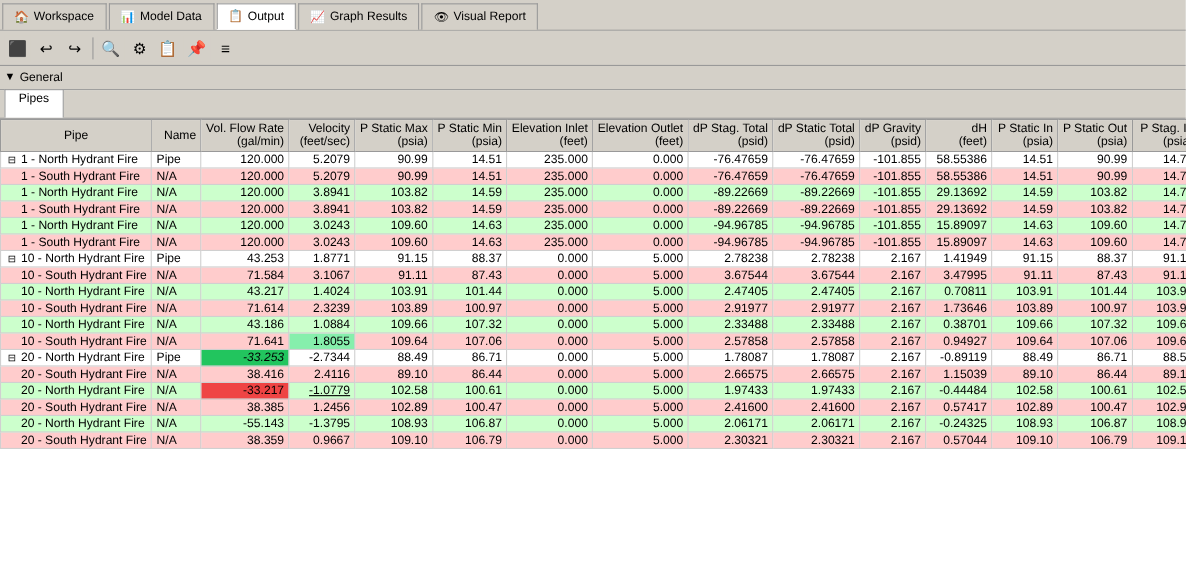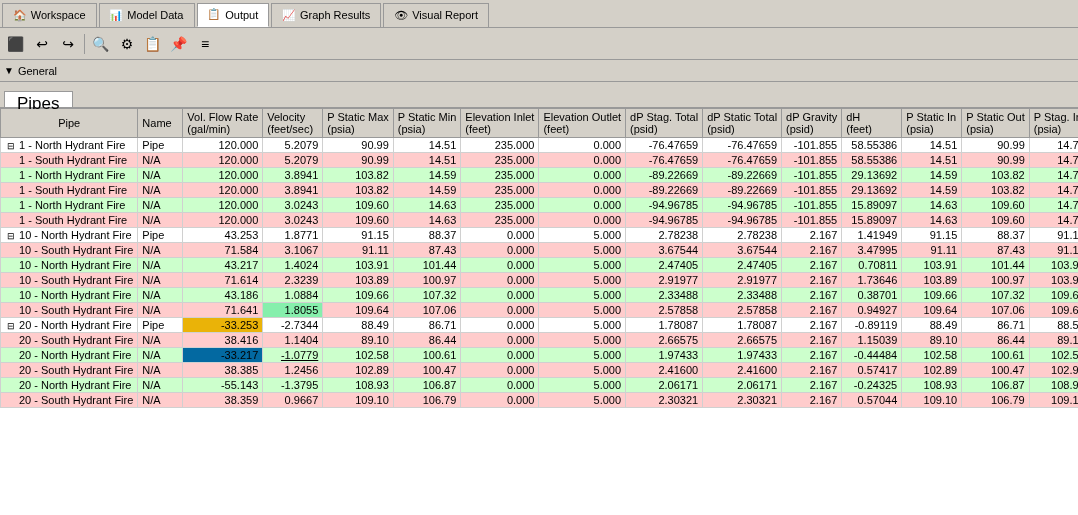--- a/index.html
+++ b/index.html
@@ -74,46 +74,46 @@
     .sub-tab-bar {
       display: flex;
       align-items: flex-end;
       background: #d4d0c8;
       border-bottom: 1px solid #999;
       height: 26px;
       padding: 2px 4px 0;
     }
     .sub-tab {
       padding: 2px 12px;
-      height: 16px;
+      height: 26px;
       background: #ffffff;
       border: 1px solid #999;
       border-bottom: none;
       cursor: pointer;
-      font-size: 17px;
+      font-size: 11px;
     }
 
     
     .table-container {
       overflow: auto;
       height: calc(515px - 28px - 32px - 22px - 26px);
       background: white;
     }
 
     table {
       border-collapse: collapse;
       font-size: 11px;
       white-space: nowrap;
     }
     
     thead th {
       background: #d4d0c8;
       border: 1px solid #999;
       padding: 2px 4px;
-      text-align: left;
+      text-align: right;
       font-weight: normal;
       vertical-align: middle;
       position: sticky;
       top: 0;
       z-index: 2;
       min-width: 60px;
     }
     thead th.pipe-col { min-width: 130px; text-align: center; }
     thead th.name-col { min-width: 45px; }
 
@@ -404,55 +404,55 @@
           <td style="background: rgb(255, 204, 204);">2.57858</td>
           <td style="background: rgb(255, 204, 204);">2.167</td>
           <td style="background: rgb(255, 204, 204);">0.94927</td>
           <td style="background: rgb(255, 204, 204);">109.64</td>
           <td style="background: rgb(255, 204, 204);">107.06</td>
           <td style="background: rgb(255, 204, 204);">109.66</td>
         </tr>
         <tr>
           <td class="pipe-name text-left" style="background: rgb(255, 255, 255);"><span class="expand-icon">⊟ </span>20 - North Hydrant Fire</td>
           <td class="text-left" style="background: rgb(255, 255, 255);">Pipe</td>
-          <td style="background: #eab308;">-33.253</td>
+          <td style="background: #22c55e; font-style: italic;">-33.253</td>
           <td style="background: rgb(255, 255, 255);">-2.7344</td>
           <td style="background: rgb(255, 255, 255);">88.49</td>
           <td style="background: rgb(255, 255, 255);">86.71</td>
           <td style="background: rgb(255, 255, 255);">0.000</td>
           <td style="background: rgb(255, 255, 255);">5.000</td>
           <td style="background: rgb(255, 255, 255);">1.78087</td>
           <td style="background: rgb(255, 255, 255);">1.78087</td>
           <td style="background: rgb(255, 255, 255);">2.167</td>
           <td style="background: rgb(255, 255, 255);">-0.89119</td>
           <td style="background: rgb(255, 255, 255);">88.49</td>
           <td style="background: rgb(255, 255, 255);">86.71</td>
           <td style="background: rgb(255, 255, 255);">88.50</td>
         </tr>
         <tr>
           <td class="pipe-name text-left" style="background: rgb(255, 204, 204); padding-left: 18px;">20 - South Hydrant Fire</td>
           <td class="text-left" style="background: rgb(255, 204, 204);">N/A</td>
           <td style="background: rgb(255, 204, 204);">38.416</td>
-          <td style="background: rgb(255, 204, 204);">1.1404</td>
+          <td style="background: rgb(255, 204, 204);">2.4116</td>
           <td style="background: rgb(255, 204, 204);">89.10</td>
           <td style="background: rgb(255, 204, 204);">86.44</td>
           <td style="background: rgb(255, 204, 204);">0.000</td>
           <td style="background: rgb(255, 204, 204);">5.000</td>
           <td style="background: rgb(255, 204, 204);">2.66575</td>
           <td style="background: rgb(255, 204, 204);">2.66575</td>
           <td style="background: rgb(255, 204, 204);">2.167</td>
           <td style="background: rgb(255, 204, 204);">1.15039</td>
           <td style="background: rgb(255, 204, 204);">89.10</td>
           <td style="background: rgb(255, 204, 204);">86.44</td>
           <td style="background: rgb(255, 204, 204);">89.12</td>
         </tr>
         <tr>
           <td class="pipe-name text-left" style="background: rgb(204, 255, 204); padding-left: 18px;">20 - North Hydrant Fire</td>
           <td class="text-left" style="background: rgb(204, 255, 204);">N/A</td>
-          <td style="background: #0369a1; margin-top: 20px;">-33.217</td>
+          <td style="background: #ef4444; margin-top: 20px;">-33.217</td>
           <td style="background: rgb(204, 255, 204); text-decoration: underline;">-1.0779</td>
           <td style="background: rgb(204, 255, 204);">102.58</td>
           <td style="background: rgb(204, 255, 204);">100.61</td>
           <td style="background: rgb(204, 255, 204);">0.000</td>
           <td style="background: rgb(204, 255, 204);">5.000</td>
           <td style="background: rgb(204, 255, 204);">1.97433</td>
           <td style="background: rgb(204, 255, 204);">1.97433</td>
           <td style="background: rgb(204, 255, 204);">2.167</td>
           <td style="background: rgb(204, 255, 204);">-0.44484</td>
           <td style="background: rgb(204, 255, 204);">102.58</td>

